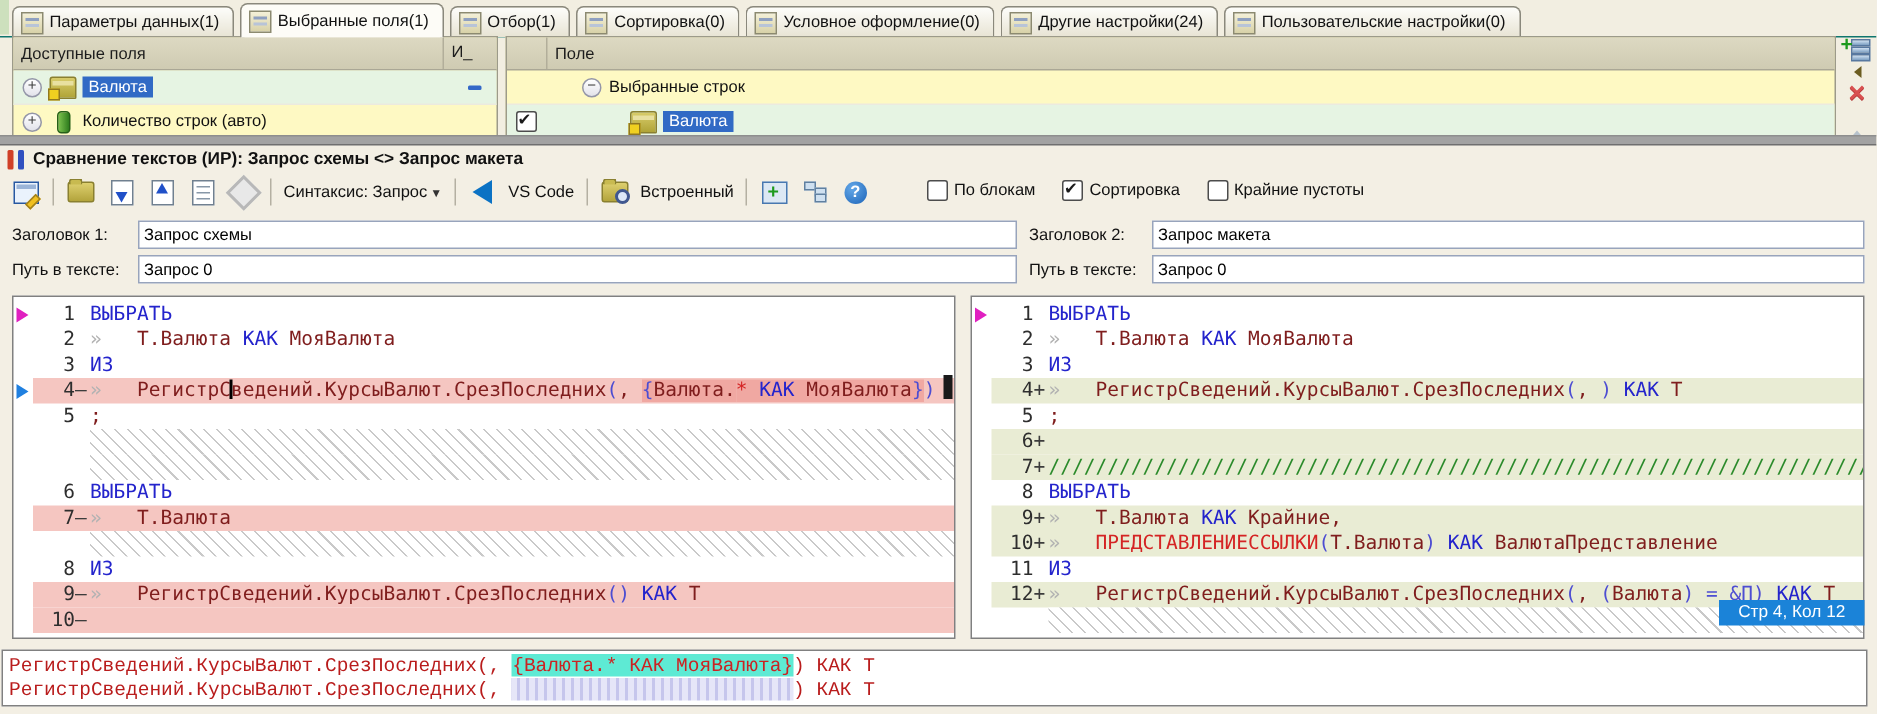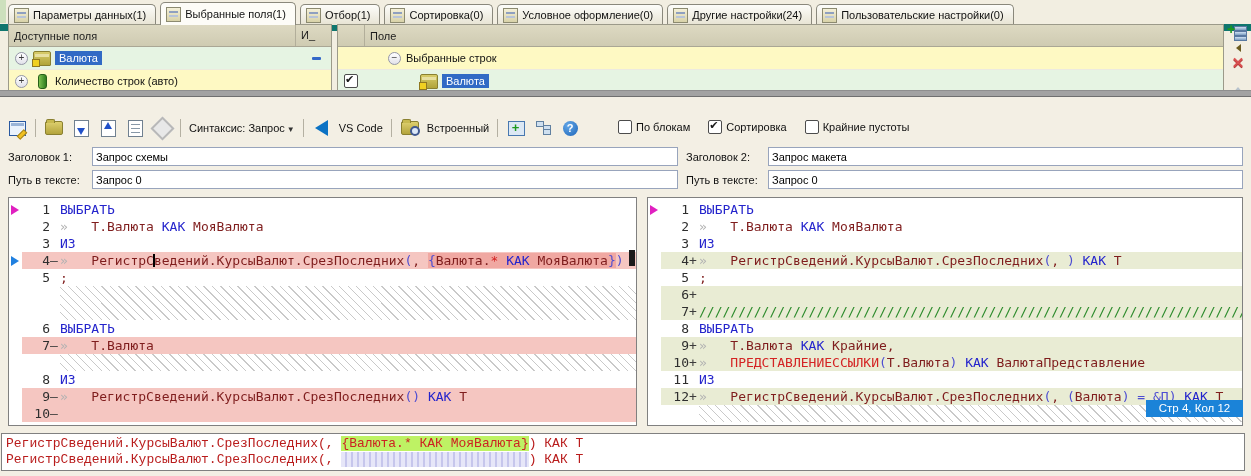--- a/index.html
+++ b/index.html
@@ -1,19 +1,19 @@
 <!DOCTYPE html>
 <html><head>
 <meta charset="utf-8">
 <style>
   html,body{margin:0;padding:0}
   body{width:1251px;height:476px;position:relative;background:#f2eee1;
        font-family:"Liberation Sans",sans-serif;font-size:11px;color:#111;overflow:hidden}
   
-  #tabbar{position:absolute;left:0;top:0;width:1251px;height:24px;border-bottom:7px solid #0f766e;background:#f2eee1}
+  #tabbar{position:absolute;left:0;top:0;width:1251px;height:24px;border-bottom:1px solid #0f766e;background:#f2eee1}
   #greenstrip{position:absolute;left:0;top:0;width:6px;height:23px;background:#cde0bd}
   #tabs{position:absolute;left:8px;top:2px;display:flex;align-items:flex-end;gap:4px}
   .tab{display:flex;align-items:center;gap:4px;height:20px;padding:0 9px 0 5px;
        border:1px solid #8a887c;border-bottom:none;border-radius:5px 5px 0 0;
        background:linear-gradient(#fdfdfa,#e7e3d3);white-space:nowrap;cursor:default}
   .tab.active{background:#fdfcf7;height:22px;position:relative;z-index:3}
   .tico{width:13px;height:13px;border:1px solid #8c8a70;background:
         linear-gradient(#f4f0d8,#d8d2a8);position:relative;flex:none}
   .tico:before{content:"";position:absolute;left:2px;right:2px;top:3px;height:2px;background:#8fa0c0}
   .tico:after{content:"";position:absolute;left:2px;right:2px;top:7px;height:2px;background:#b8c4d8}
@@ -88,21 +88,21 @@
   .frag{background:#f0a8a2}
   .caret{display:inline-block;width:2px;height:13px;background:#000;vertical-align:-2px;margin:0 -1px}
   #lthumb{position:absolute;right:1px;top:52px;width:6px;height:16px;background:#1a1a1a}
   #statusbadge{position:absolute;left:1146px;top:303px;width:97px;height:17px;background:#1b83d8;color:#fff;
                text-align:center;line-height:17px;font-size:11.5px}
   
   #bottompanel{position:absolute;left:1px;top:336px;width:1244px;height:38px;background:#fff;border:1px solid #808080;
                font-family:"Liberation Mono",monospace;font-size:13px;line-height:16px;padding:2px 0 0 4px;box-sizing:border-box}
   .bline{white-space:pre;height:16px;overflow:hidden}
   .b{color:#b91c1c}
-  .bf{color:#cc2222;background:#bef264}
+  .bf{color:#cc2222;background:#5eead4}
   .bgap{background:repeating-linear-gradient(90deg,#e6e6f8 0,#e6e6f8 4px,#c6c6ec 4px,#c6c6ec 6px)}
   
   .pageico{width:13px;height:15px;background:#fff;border:1px solid #708090;position:relative}
   .pageico.lines:before{content:"";position:absolute;left:2px;right:2px;top:3px;height:1.5px;background:#8898a8;box-shadow:0 4px 0 #8898a8,0 8px 0 #8898a8}
   .arrdn:after,.arrup:after{content:"";position:absolute;left:2px;width:0;height:0;border-left:4px solid transparent;border-right:4px solid transparent}
   .arrdn:after{bottom:1px;border-top:7px solid #2050c8}
   .arrup:after{top:1px;border-bottom:7px solid #2050c8}
   .folderico{width:16px;height:12px;background:linear-gradient(#ddcf6e,#b3a43c);border:1px solid #8a8030;border-radius:2px;position:relative}
   .folderico:before{content:"";position:absolute;left:0;top:-3px;width:7px;height:3px;background:#c8ba50;border:1px solid #8a8030;border-bottom:none;border-radius:2px 2px 0 0}
   .magico:after{content:"";position:absolute;right:-2px;bottom:-2px;width:6px;height:6px;border:2px solid #405890;border-radius:50%;background:#dce8f8}
@@ -210,20 +210,24 @@
       <b>+</b>
     </div>
   <div class="smallarr"></div>
   <div class="xico">✕</div>
   <div class="upico" style="margin-top:14px"></div>
 </div>
 
 <div id="greybar"></div>
 
 <div id="cmpwin">
+  <div id="cmptitle">
+    <span class="cmpico"></span>
+    <span>Сравнение текстов (ИР): Запрос схемы &lt;&gt; Запрос макета</span>
+  </div>
 
   <div id="cmptoolbar">
     <span class="tbtn">
         <span class="formico"></span>
       </span>
     <span class="tsep"></span>
     <span class="tbtn">
         <span class="folderico"></span>
       </span>
     <span class="tbtn">

